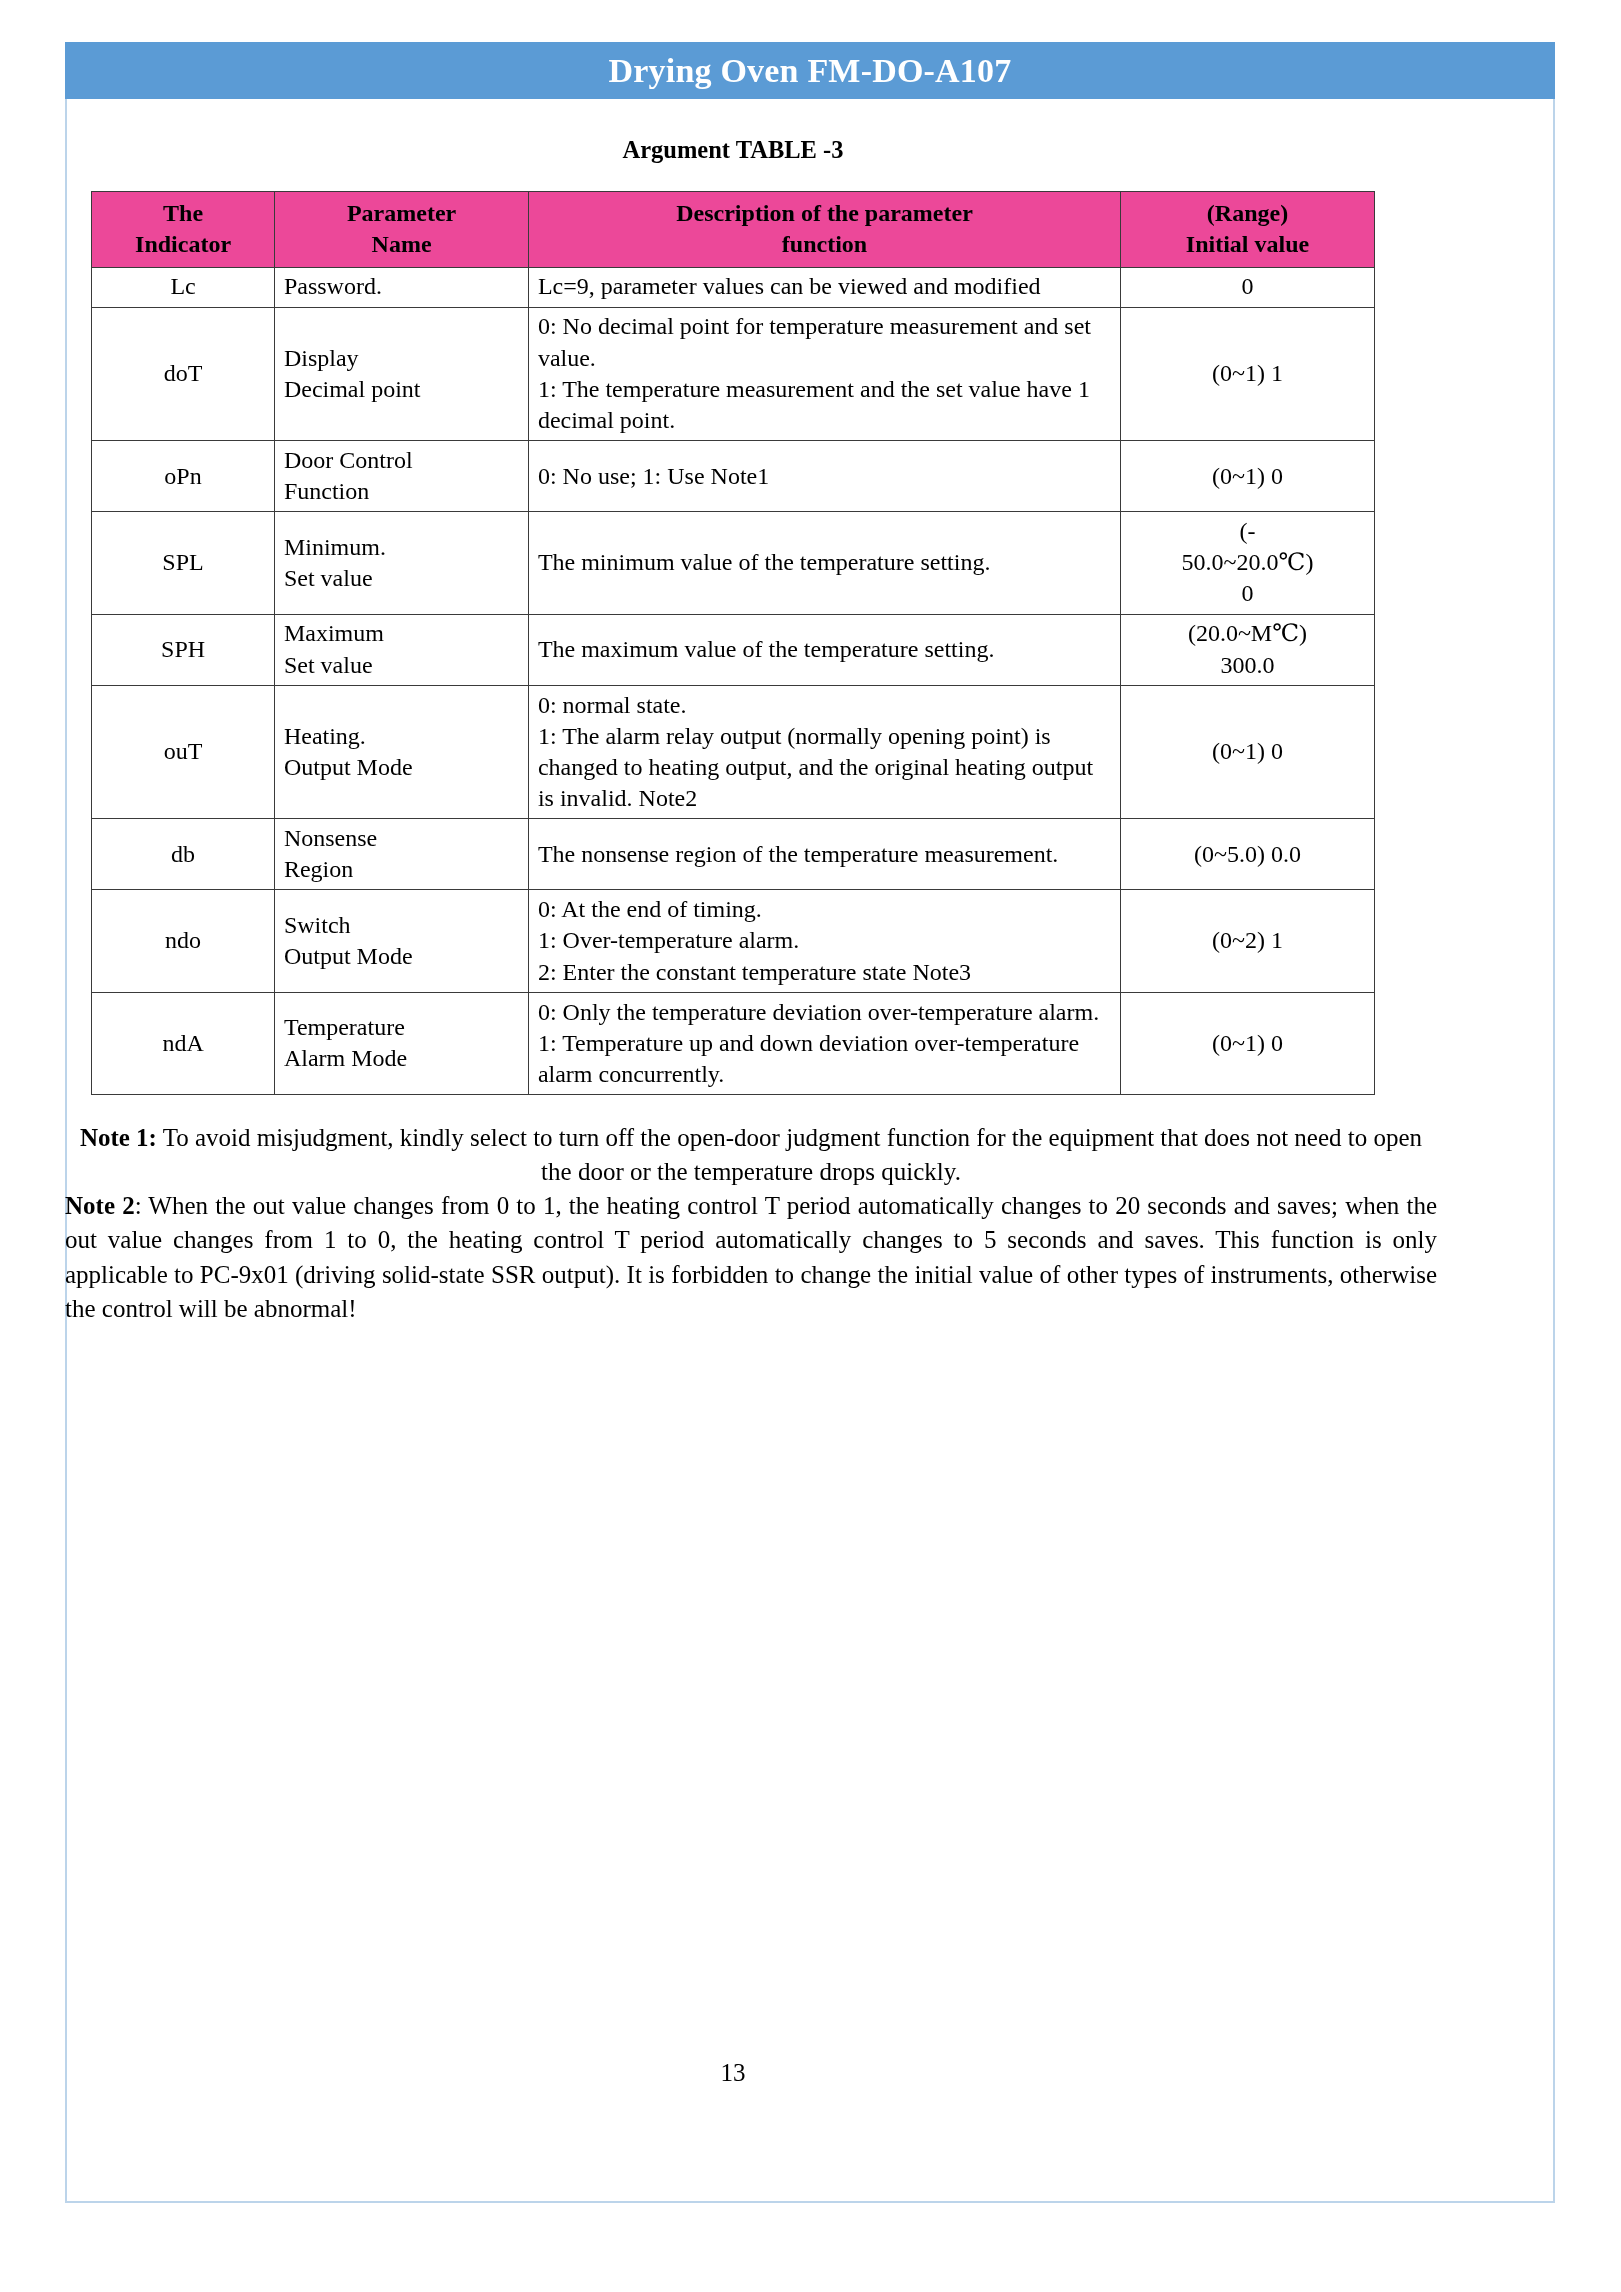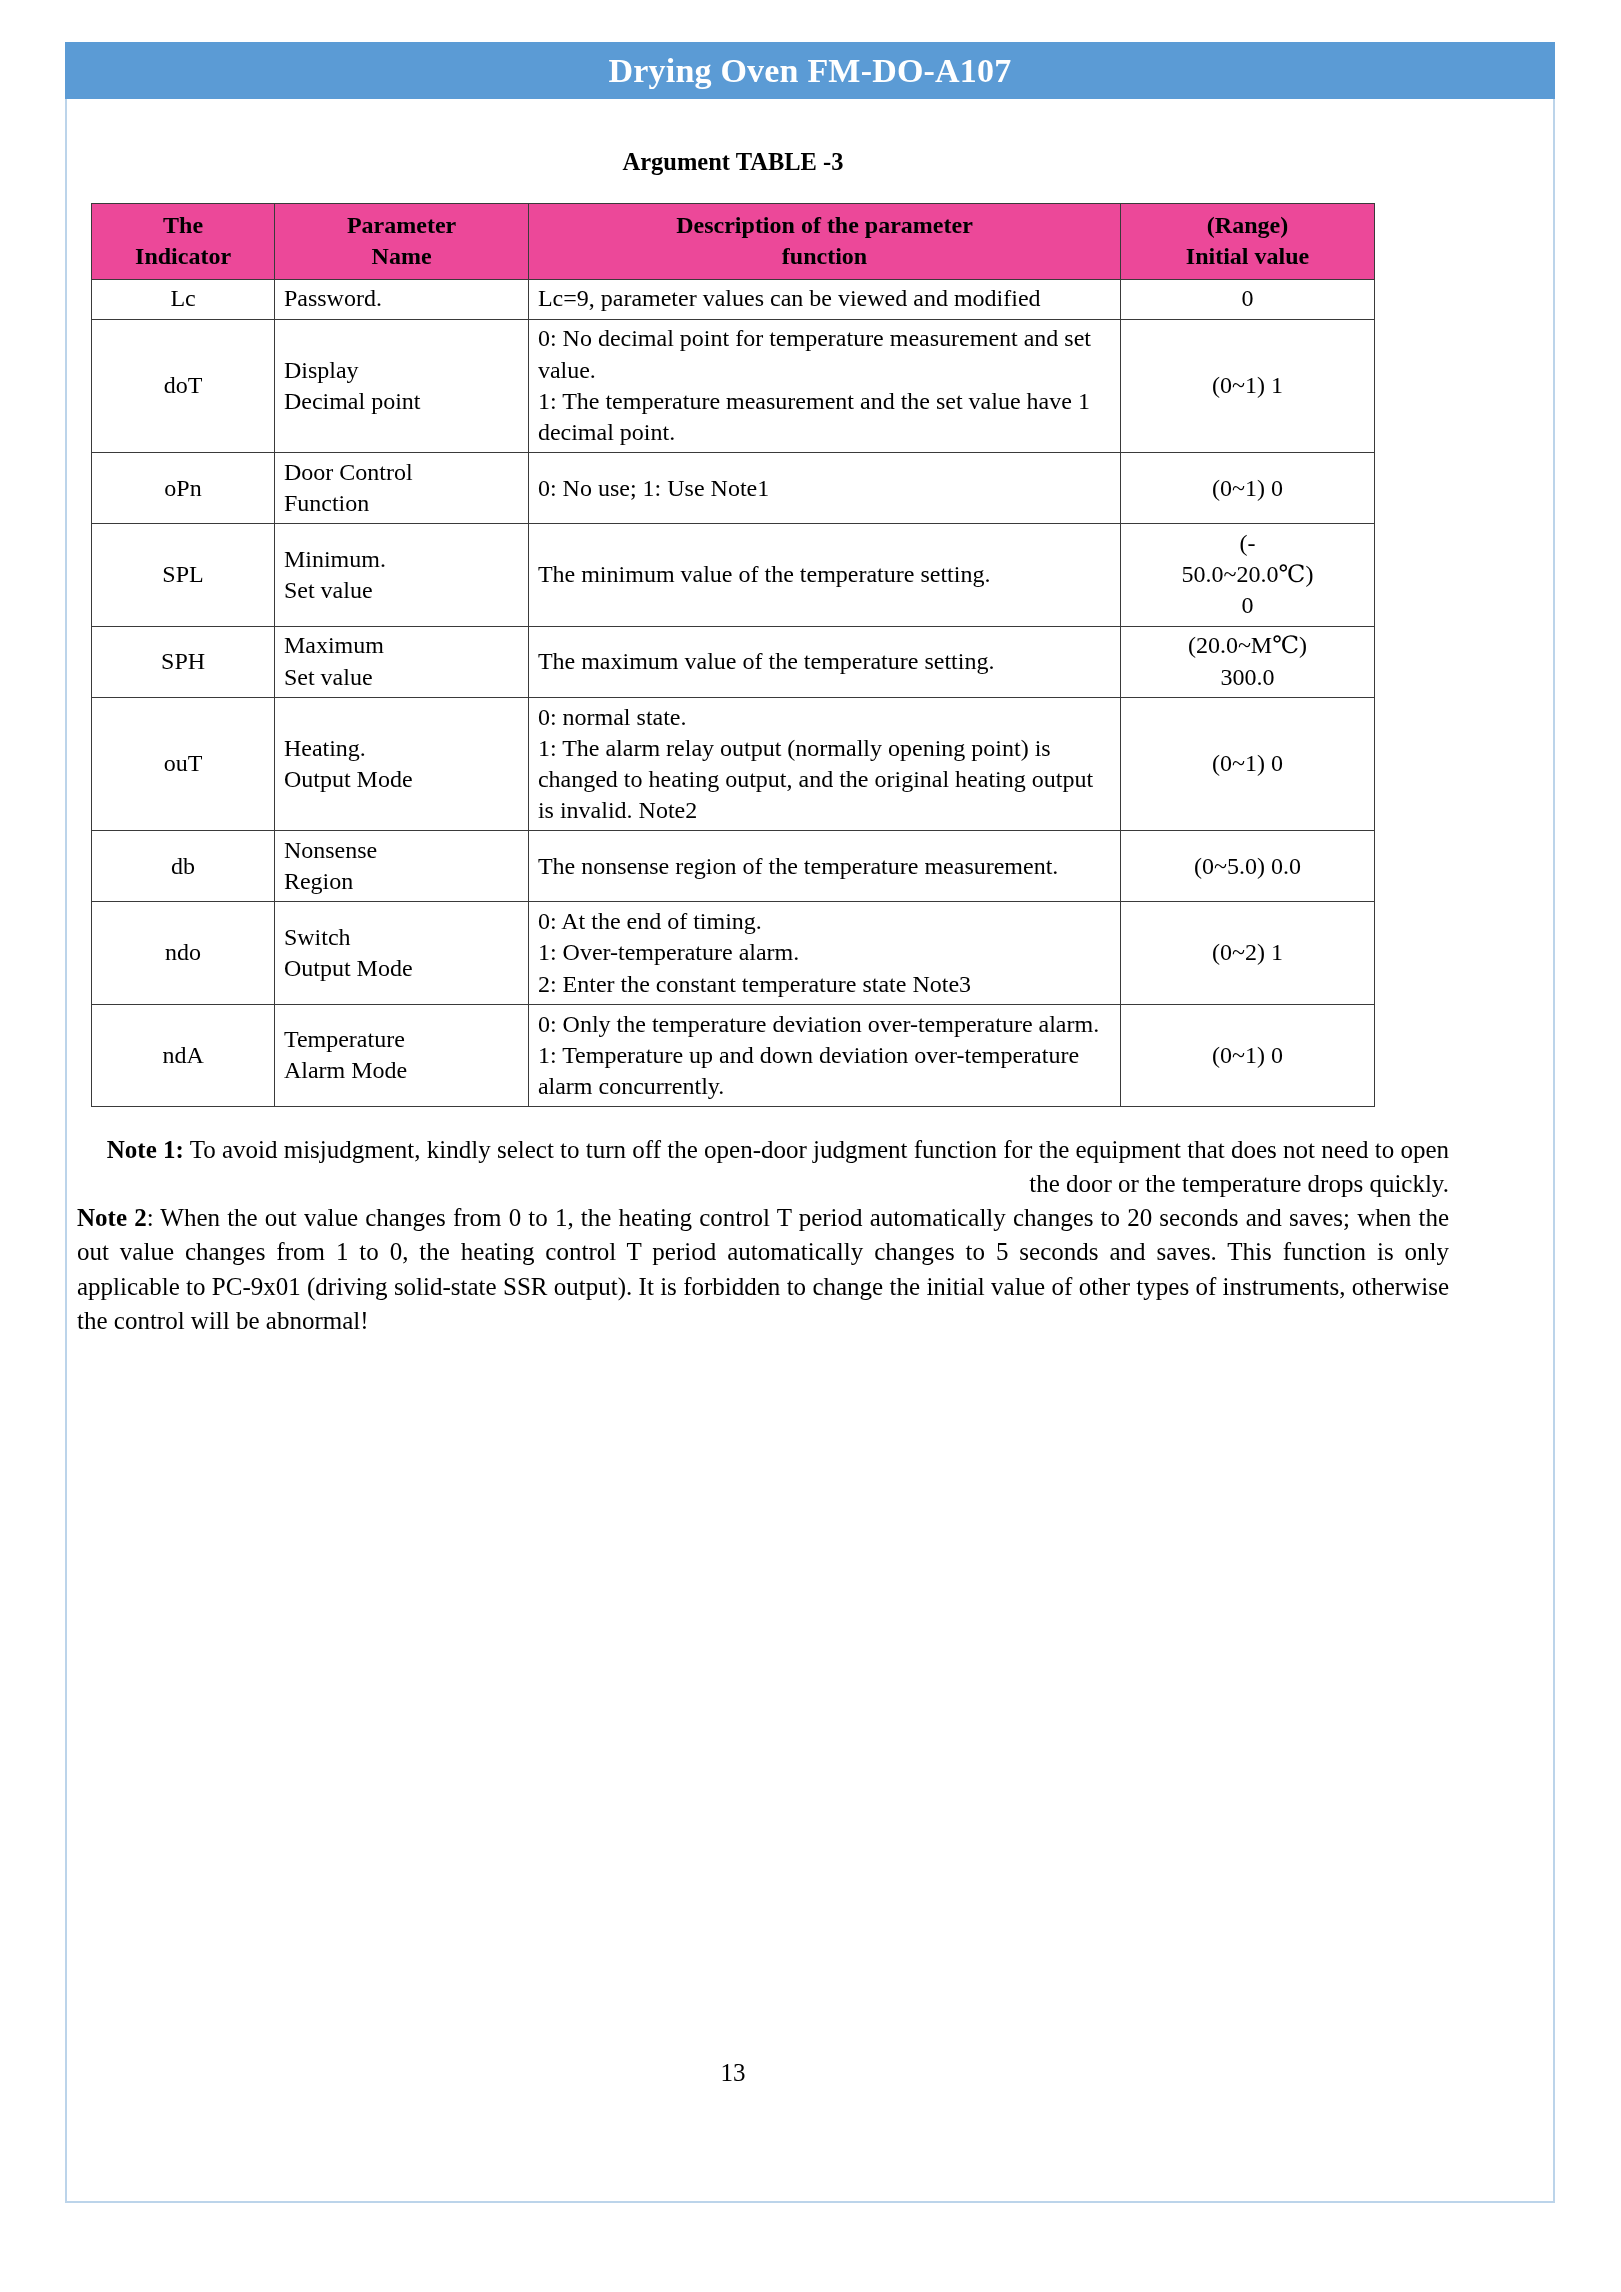--- a/index.html
+++ b/index.html
@@ -50,21 +50,21 @@
   }
 
   
   .content {
     position: absolute;
     left: 65px;
     top: 99px;
     width: 1336px;
     height: 2104px;
     box-sizing: border-box;
-    padding: 12px;
+    padding: 0;
   }
 
   .table-caption {
     text-align: center;
     font-size: 24.5px;
     font-weight: bold;
     margin-top: 37px;
     margin-bottom: 0;
     font-family: "Liberation Serif", "DejaVu Serif", serif;
   }
@@ -104,21 +104,21 @@
     width: 1372px;
     margin: 25.5px auto 0 auto;
     font-size: 25px;
     line-height: 1.37;
     text-align: justify;
     text-justify: inter-word;
   }
   .notes p { margin: 0; }
   .note-label { font-weight: bold; }
   .note-justify { text-align: justify; }
-  .note-left { text-align: right; }
+  .note-left { text-align: center; }
 
   
   .page-number {
     position: absolute;
     left: 0;
     right: 0;
     top: 1960px;
     text-align: center;
     font-size: 25px;
   }

